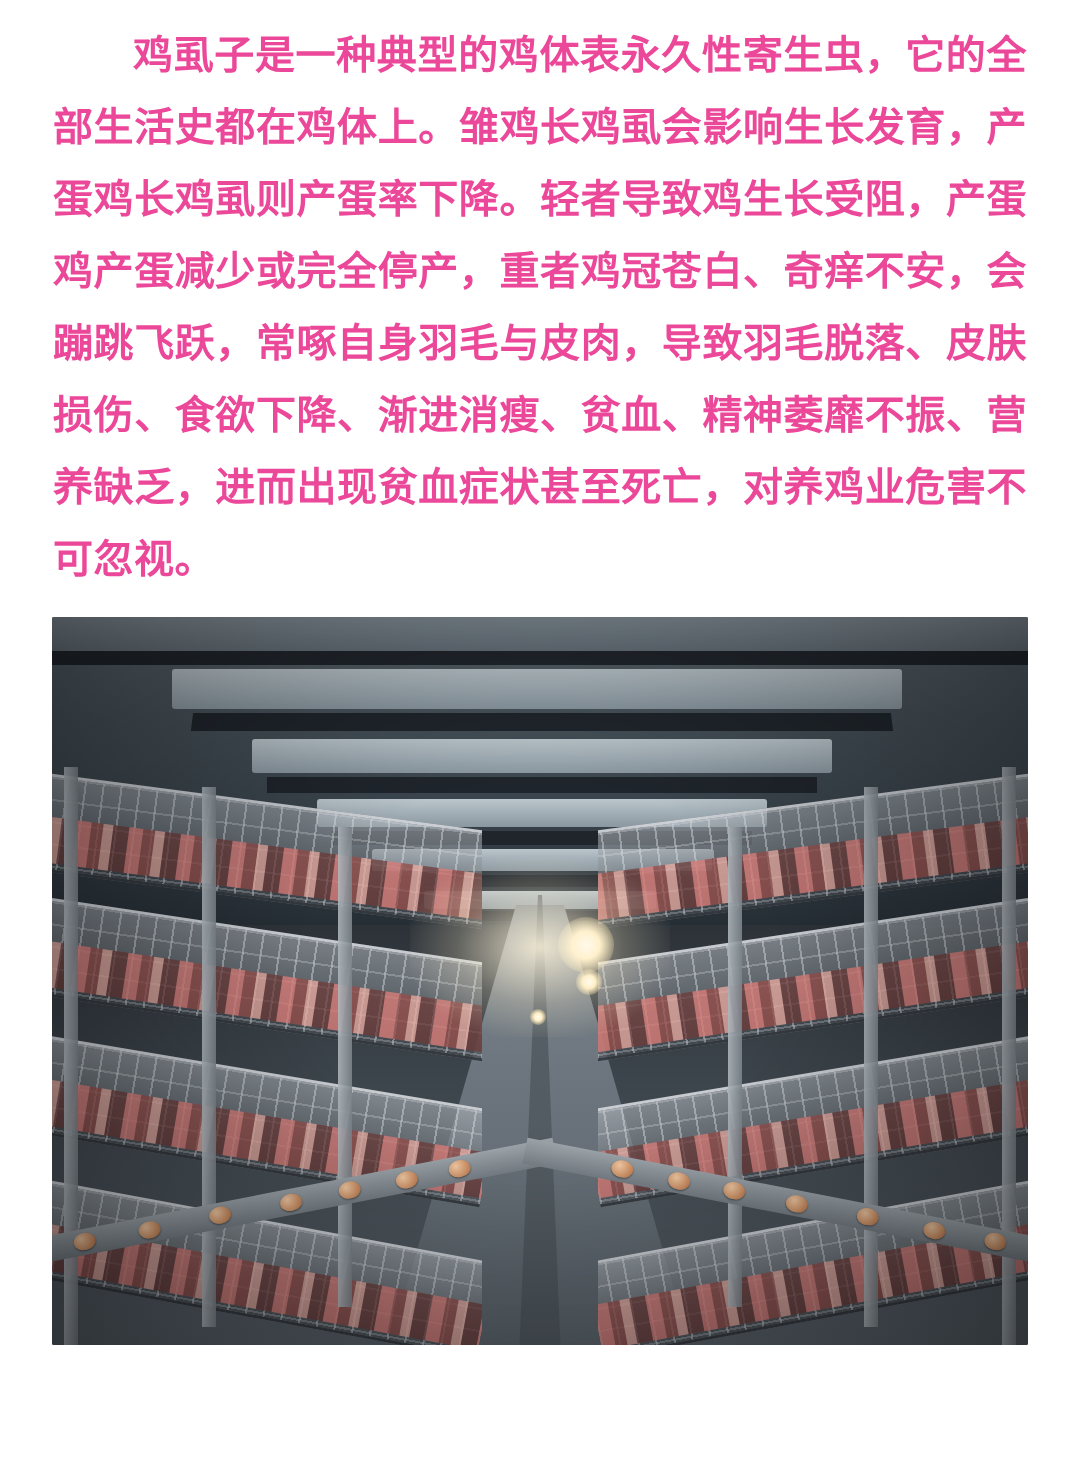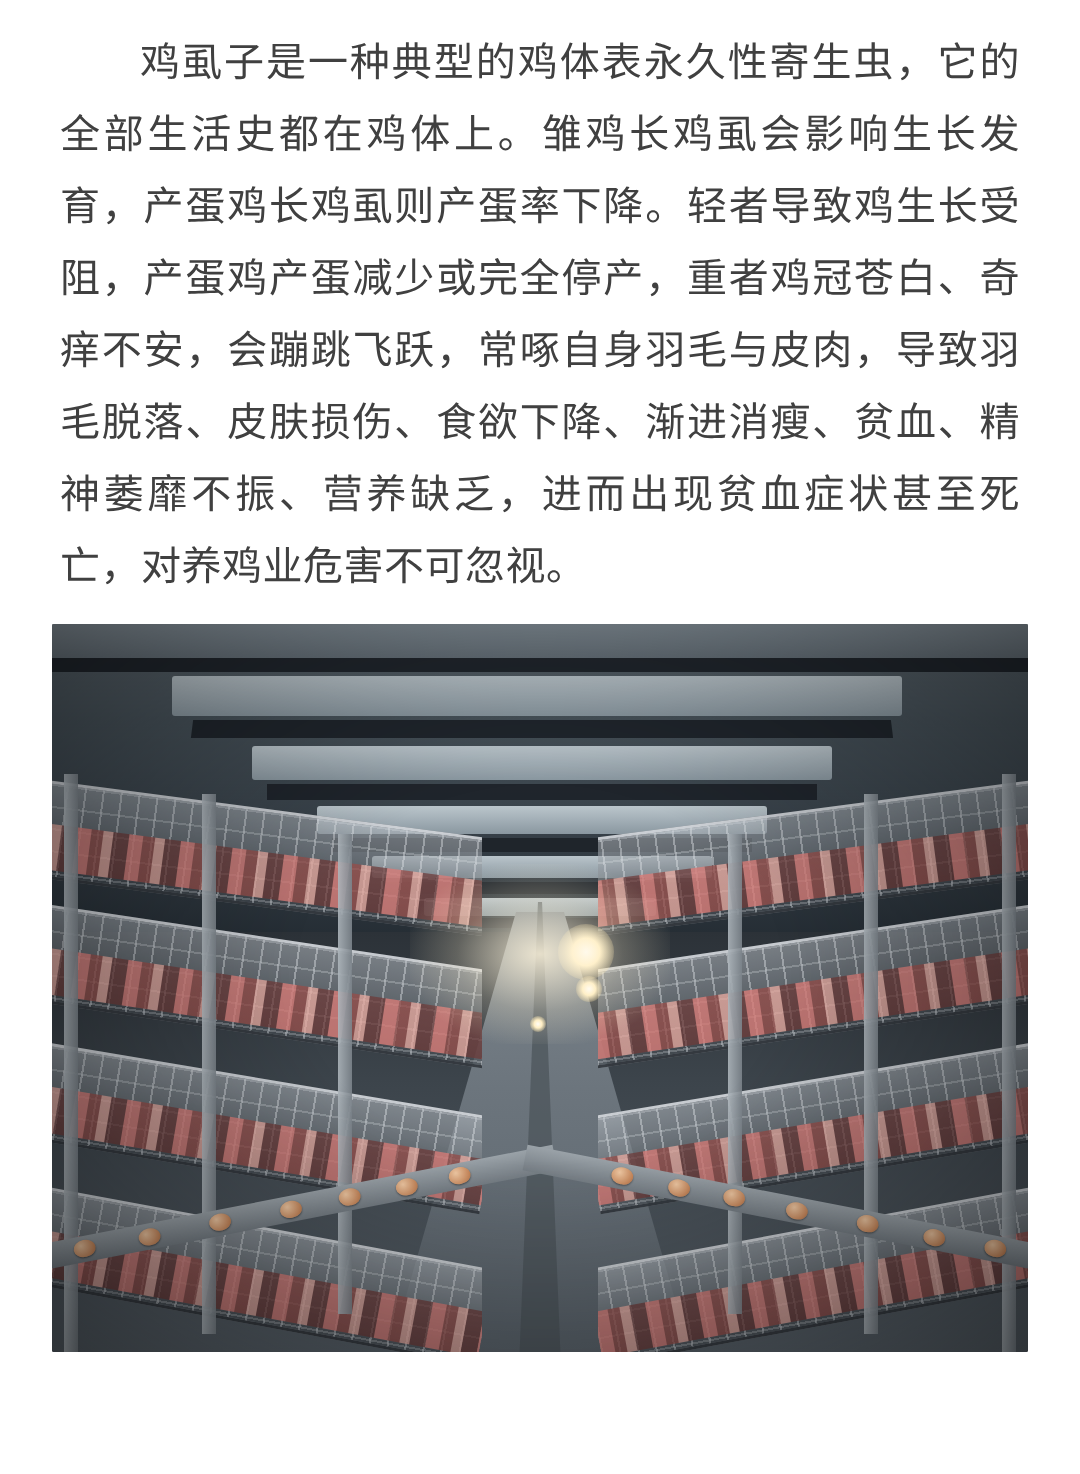--- a/index.html
+++ b/index.html
@@ -20,27 +20,27 @@
     position: relative;
     background: #ffffff;
     box-sizing: border-box;
   }
   .article-body {
     padding: 18px 52px 0 52px;
   }
   .paragraph {
     font-size: 40px;
     line-height: 72px;
-    color: #404040;
+    color: #ec4899;
     text-align: justify;
     text-justify: inter-ideograph;
     letter-spacing: 0.5px;
     text-indent: 2em;
-    font-weight: 400;
-    margin: 8px;
+    font-weight: 700;
+    margin: 1px;
     word-break: break-all;
   }
   .figure {
     margin: 22px 52px 0 52px;
     position: relative;
   }
   .photo {
     width: 976px;
     height: 728px;
     position: relative;

